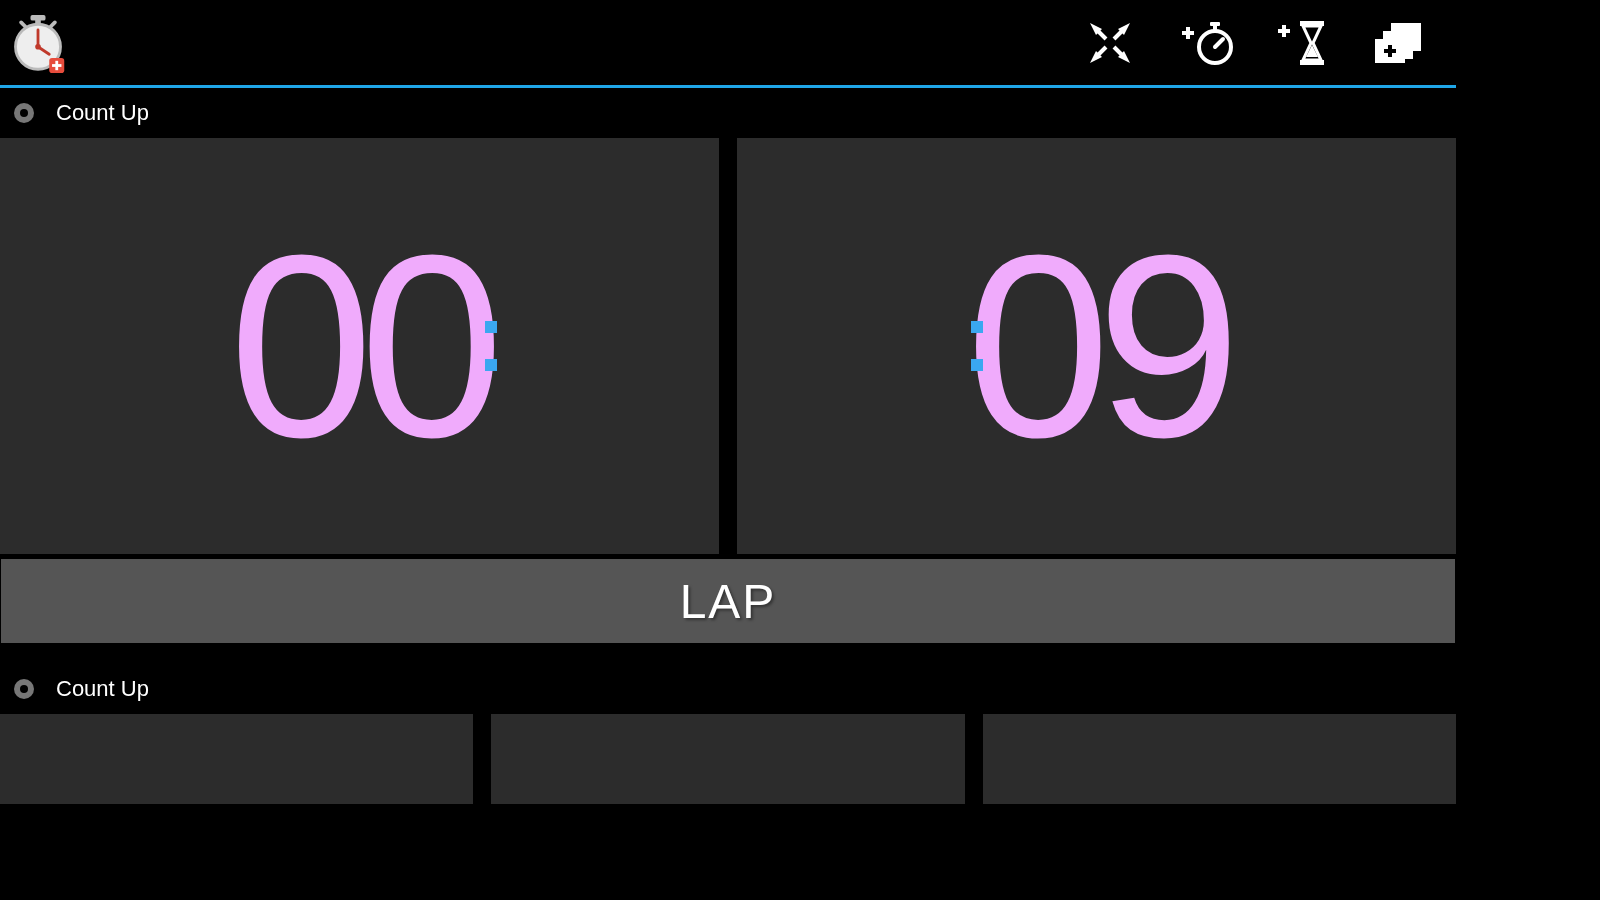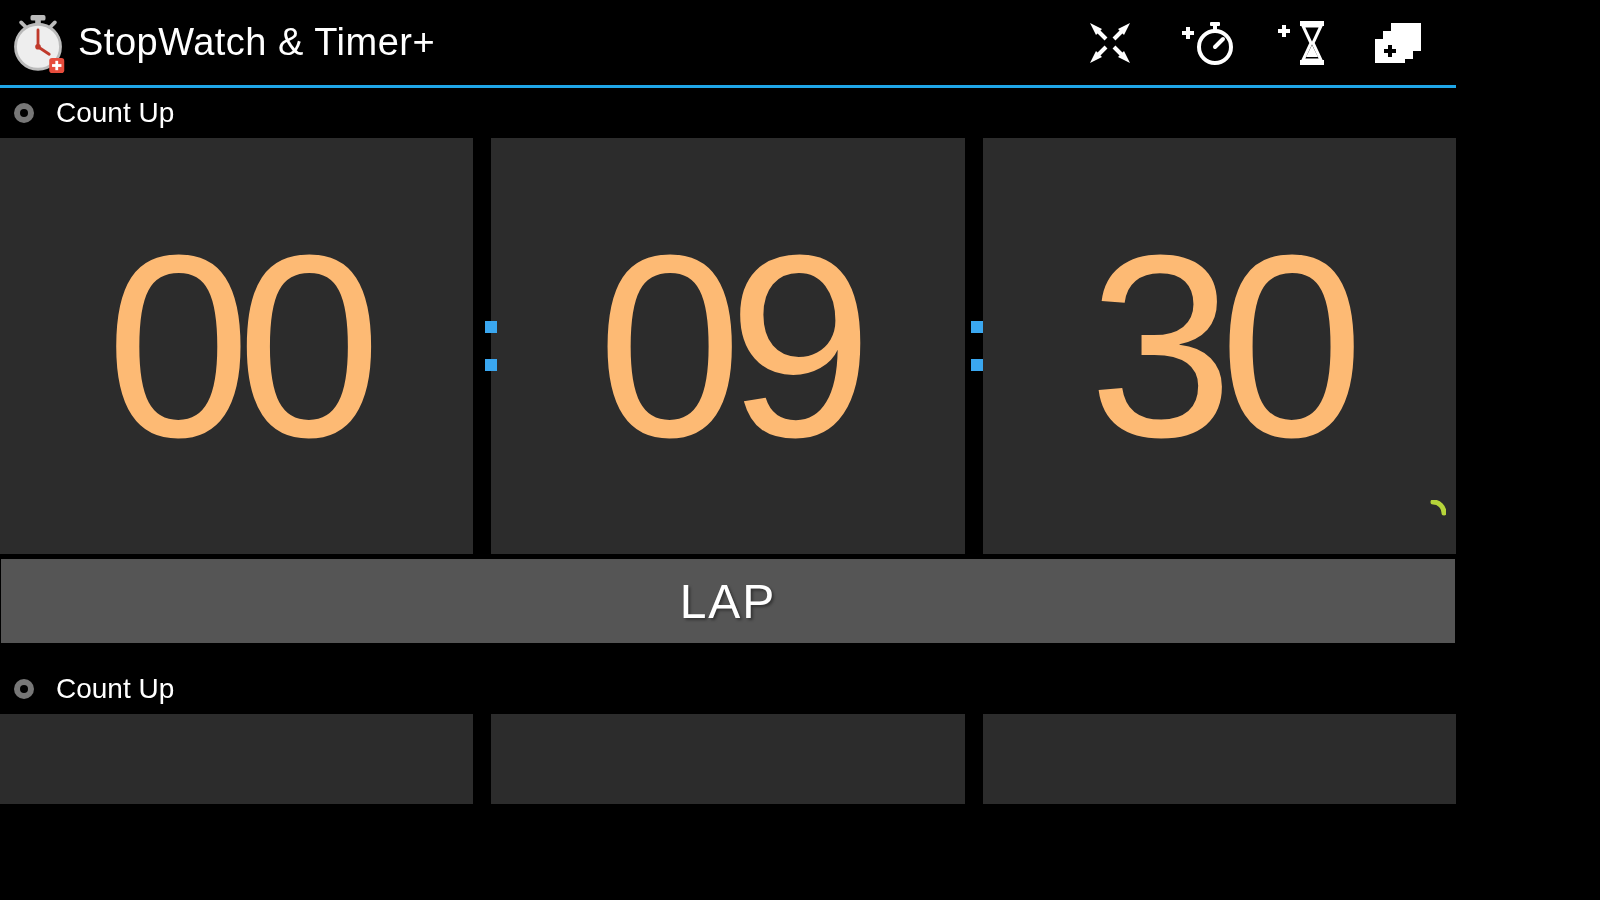--- a/index.html
+++ b/index.html
@@ -54,42 +54,42 @@
     border-radius: 50%;
     background: #777;
     display:flex; align-items:center; justify-content:center;
     margin-right: 22px;
   }
   .radio-dot::after{
     content:"";
     width:8px; height:8px; border-radius:50%;
     background:#000;
   }
-  .section-title { font-size: 28px; font-weight:400; }
+  .section-title { font-size: 22px; font-weight:400; }
 
   
   .digits-row {
     height: 416px;
     display:flex;
     gap: 18px;
     padding: 0;
     position: relative;
   }
   .digit-panel {
     flex:1;
     background:#2c2c2c;
     display:flex;
     align-items:center;
     justify-content:center;
     position:relative;
   }
   .digit-text {
     font-size: 260px;
     font-weight: 300;
-    color:#fdba74;
+    color:#f0abfc;
     line-height:1;
     letter-spacing: -14px;
     font-family: "Helvetica Neue", Arial, sans-serif;
   }
   .colon {
     position:absolute;
     width:16px;
     display:flex; flex-direction:column; gap:26px;
     align-items:center;
     top:50%; transform:translateY(-50%);
@@ -145,21 +145,20 @@
         <line x1="50" y1="10" x2="44" y2="16" stroke="#bbb" stroke-width="4" stroke-linecap="round"></line>
         <circle cx="32" cy="36" r="24" fill="#eee" stroke="#bbb" stroke-width="3"></circle>
         <line x1="32" y1="36" x2="32" y2="18" stroke="#c0392b" stroke-width="3" stroke-linecap="round"></line>
         <line x1="32" y1="36" x2="44" y2="44" stroke="#c0392b" stroke-width="3" stroke-linecap="round"></line>
         <circle cx="32" cy="36" r="3" fill="#c0392b"></circle>
         <rect x="44" y="48" width="16" height="16" rx="3" fill="#e74c3c"></rect>
         <rect x="50.5" y="51" width="3" height="10" fill="#fff"></rect>
         <rect x="47" y="54.5" width="10" height="3" fill="#fff"></rect>
       </svg>
     </div>
-    <div class="app-title">StopWatch &amp; Timer+</div>
     <div class="actionbar-spacer"></div>
 
     <div class="action-btn">
       <svg width="48" height="48" viewBox="0 0 48 48">
         <g fill="#fff">
           <polygon points="4,4 16,10 10,16"></polygon>
           <polygon points="44,4 32,10 38,16"></polygon>
           <polygon points="4,44 10,32 16,38"></polygon>
           <polygon points="44,44 38,32 32,38"></polygon>
         </g>
@@ -224,26 +223,20 @@
     <div class="section-title">Count Up</div>
   </div>
 
   <div class="digits-row">
     <div class="digit-panel">
       <div class="digit-text">00</div>
     </div>
     <div class="digit-panel">
       <div class="digit-text">09</div>
     </div>
-    <div class="digit-panel">
-      <div class="digit-text">30</div>
-      <svg class="spinner-arc" viewBox="0 0 26 26">
-        <path d="M13 2 A11 11 0 0 1 24 13" fill="none" stroke="#b6d43a" stroke-width="5" stroke-linecap="round"></path>
-      </svg>
-    </div>
     <div class="colon colon1">
         <span></span>
         <span></span>
       </div>
     <div class="colon colon2">
         <span></span>
         <span></span>
       </div>
   </div>
 

